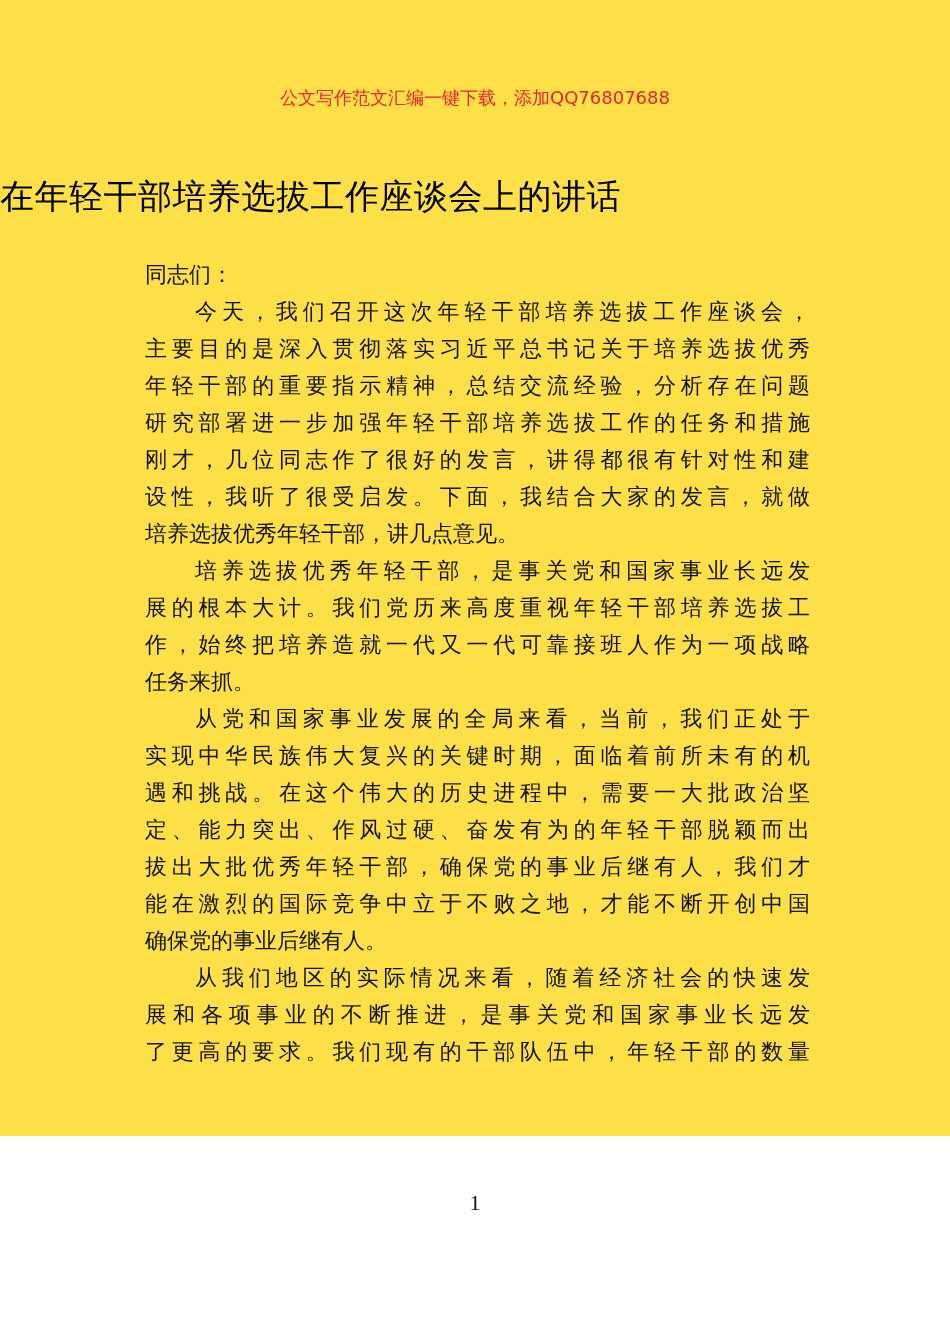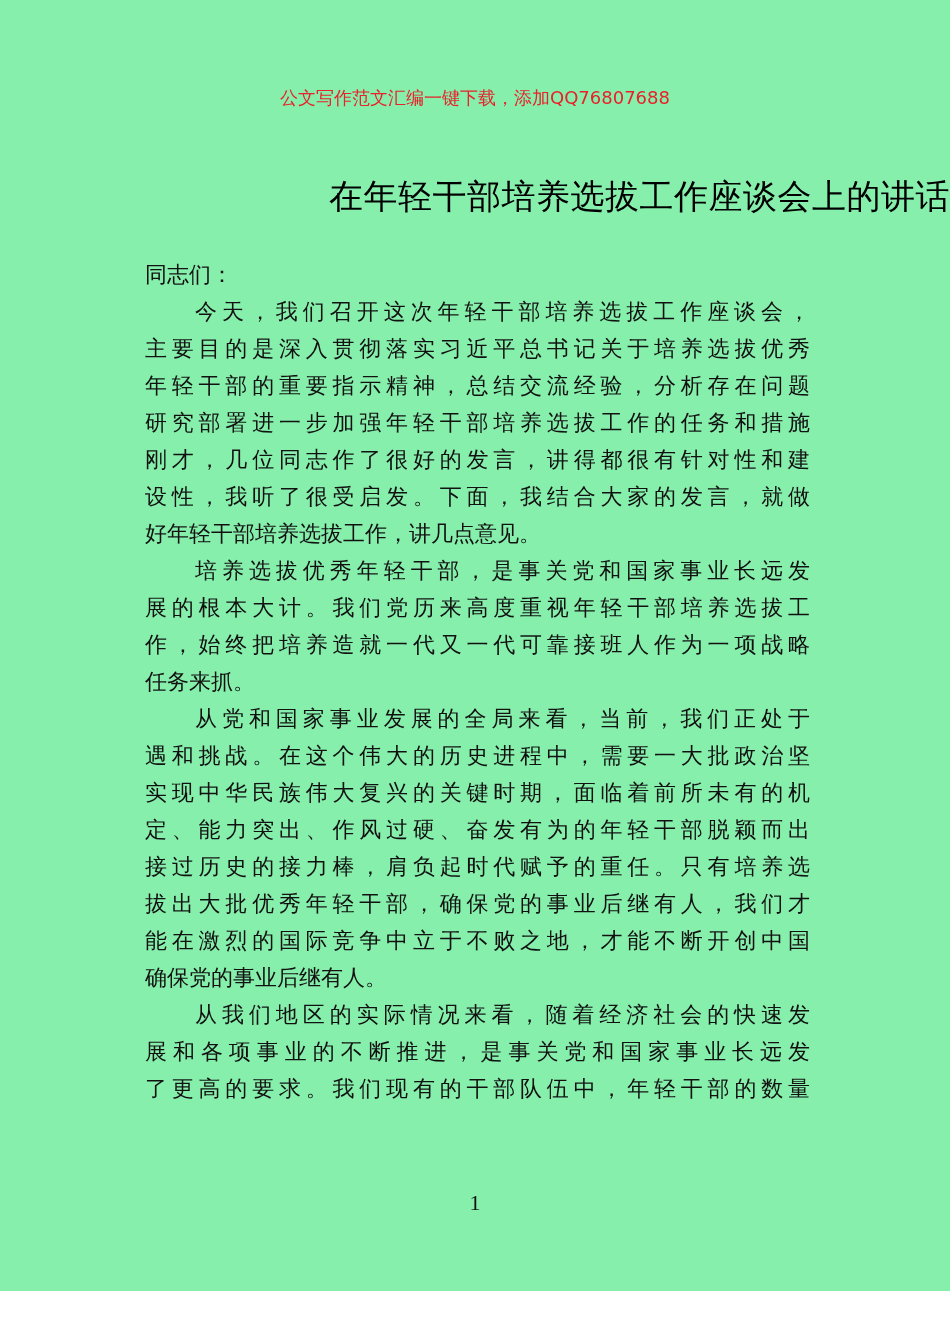--- a/index.html
+++ b/index.html
@@ -11,38 +11,38 @@
       width: 950px;
       height: 1344px;
       position: relative;
       overflow: hidden;
       font-family: "DejaVu Sans", "Liberation Sans", sans-serif;
       color: #000000;
     }
     .page {
       position: absolute;
       left: 0; top: 0;
-      width: 950px; height: 1291px;
-      background: #86efac;
+      width: 950px; height: 1136px;
+      background: #fde047;
     }
     .promo {
       position: absolute;
       left: 0; right: 0;
       top: 85px;
       text-align: center;
       font-size: 18px;
       line-height: 26px;
       color: #e8212a;
       letter-spacing: 0px;
     }
     .title {
       position: absolute;
       left: 0; right: 0;
       top: 172px;
-      text-align: right;
+      text-align: left;
       font-size: 34px;
       line-height: 48px;
       color: #000000;
       letter-spacing: 0.5px;
     }
     .body-text {
       position: absolute;
       left: 145px;
       top: 256px;
       width: 665px;
@@ -86,37 +86,36 @@
   <div class="body-text">
     <span class="line last">同志们：</span>
 
     <div>
       <span class="line indent">今天，我们召开这次年轻干部培养选拔工作座谈会，</span>
       <span class="line">主要目的是深入贯彻落实习近平总书记关于培养选拔优秀</span>
       <span class="line">年轻干部的重要指示精神，总结交流经验，分析存在问题</span>
       <span class="line">研究部署进一步加强年轻干部培养选拔工作的任务和措施</span>
       <span class="line">刚才，几位同志作了很好的发言，讲得都很有针对性和建</span>
       <span class="line">设性，我听了很受启发。下面，我结合大家的发言，就做</span>
-      <span class="line last">好年轻干部培养选拔工作，讲几点意见。</span>
+      <span class="line last">培养选拔优秀年轻干部，讲几点意见。</span>
     </div>
 
 
     <div>
       <span class="line indent">培养选拔优秀年轻干部，是事关党和国家事业长远发</span>
       <span class="line">展的根本大计。我们党历来高度重视年轻干部培养选拔工</span>
       <span class="line">作，始终把培养造就一代又一代可靠接班人作为一项战略</span>
       <span class="line last">任务来抓。</span>
     </div>
 
     <div>
       <span class="line indent">从党和国家事业发展的全局来看，当前，我们正处于</span>
+      <span class="line">实现中华民族伟大复兴的关键时期，面临着前所未有的机</span>
       <span class="line">遇和挑战。在这个伟大的历史进程中，需要一大批政治坚</span>
-      <span class="line">实现中华民族伟大复兴的关键时期，面临着前所未有的机</span>
       <span class="line">定、能力突出、作风过硬、奋发有为的年轻干部脱颖而出</span>
-      <span class="line">接过历史的接力棒，肩负起时代赋予的重任。只有培养选</span>
       <span class="line">拔出大批优秀年轻干部，确保党的事业后继有人，我们才</span>
       <span class="line">能在激烈的国际竞争中立于不败之地，才能不断开创中国</span>
       <span class="line last">确保党的事业后继有人。</span>
     </div>
 
     <div>
       <span class="line indent">从我们地区的实际情况来看，随着经济社会的快速发</span>
       <span class="line">展和各项事业的不断推进，是事关党和国家事业长远发</span>
       <span class="line">了更高的要求。我们现有的干部队伍中，年轻干部的数量</span>
     </div>

